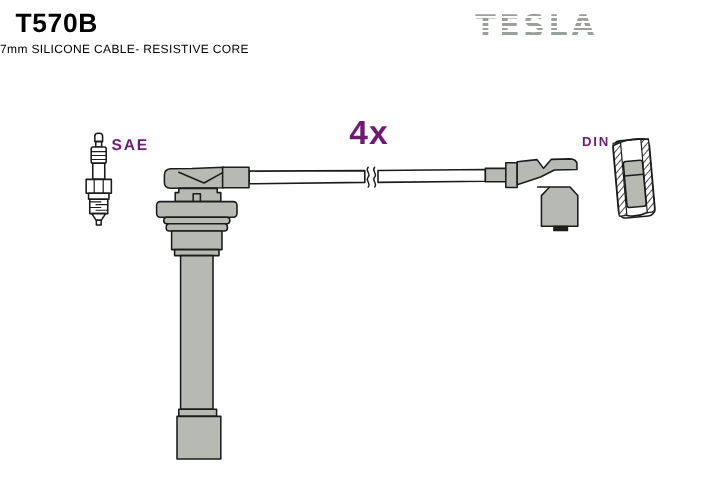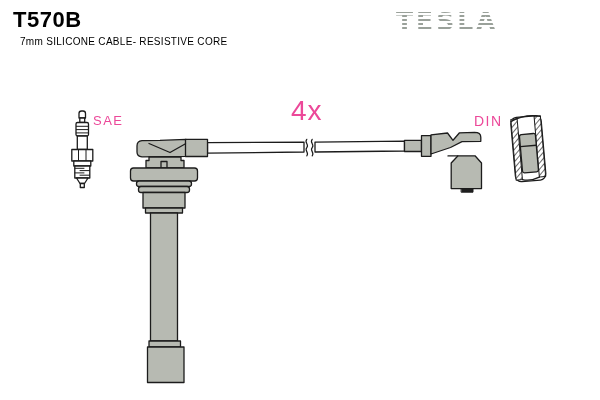--- a/index.html
+++ b/index.html
@@ -8,44 +8,44 @@
     font-family:"Liberation Sans", sans-serif;
     -webkit-font-smoothing:antialiased;
   }
   .page { position:relative; width:600px; height:400px; background:#ffffff; overflow:hidden; }
 
   .part-number {
     position:absolute; left:13px; top:7px;
     font-size:22px; font-weight:bold; letter-spacing:0.5px; color:#000;
   }
   .description {
-    position:absolute; left:20px; top:36px;
+    position:absolute; left:0; top:36px;
     font-size:10px; color:#000; letter-spacing:0.3px;
   }
 
   .logo { position:absolute; left:396px; top:7px; height:30px; }
   .logo-text {
     font-family:"DejaVu Sans", sans-serif;
     font-weight:800; font-size:25px; line-height:30px;
     letter-spacing:3px; color:#9aa19a; display:block;
   }
   .logo-stripes {
     position:absolute; left:-2px; right:-2px; top:0; bottom:0;
     background:repeating-linear-gradient(
       to bottom,
       rgba(255,255,255,0) 0px, rgba(255,255,255,0) 2.3px,
       #ffffff 2.3px, #ffffff 4px);
     pointer-events:none;
   }
 
   .drawing { position:absolute; left:0; top:0; }
 
-  .label { position:absolute; color:#ec4899; font-weight:400; }
+  .label { position:absolute; color:#701a75; font-weight:700; }
   .label-sae { left:93px;  top:113px; font-size:13px; letter-spacing:1.5px; }
-  .label-din { left:474px; top:113px; font-size:14px; letter-spacing:1.5px; }
+  .label-din { left:485px; top:113px; font-size:11px; letter-spacing:1.5px; }
   .label-qty { left:291px; top:95px;  font-size:28px; letter-spacing:1px; }
 </style>
 </head>
 <body>
 
 <div class="page">
 
   <div class="part-number">T570B</div>
   <div class="description">7mm SILICONE CABLE- RESISTIVE CORE</div>
 

